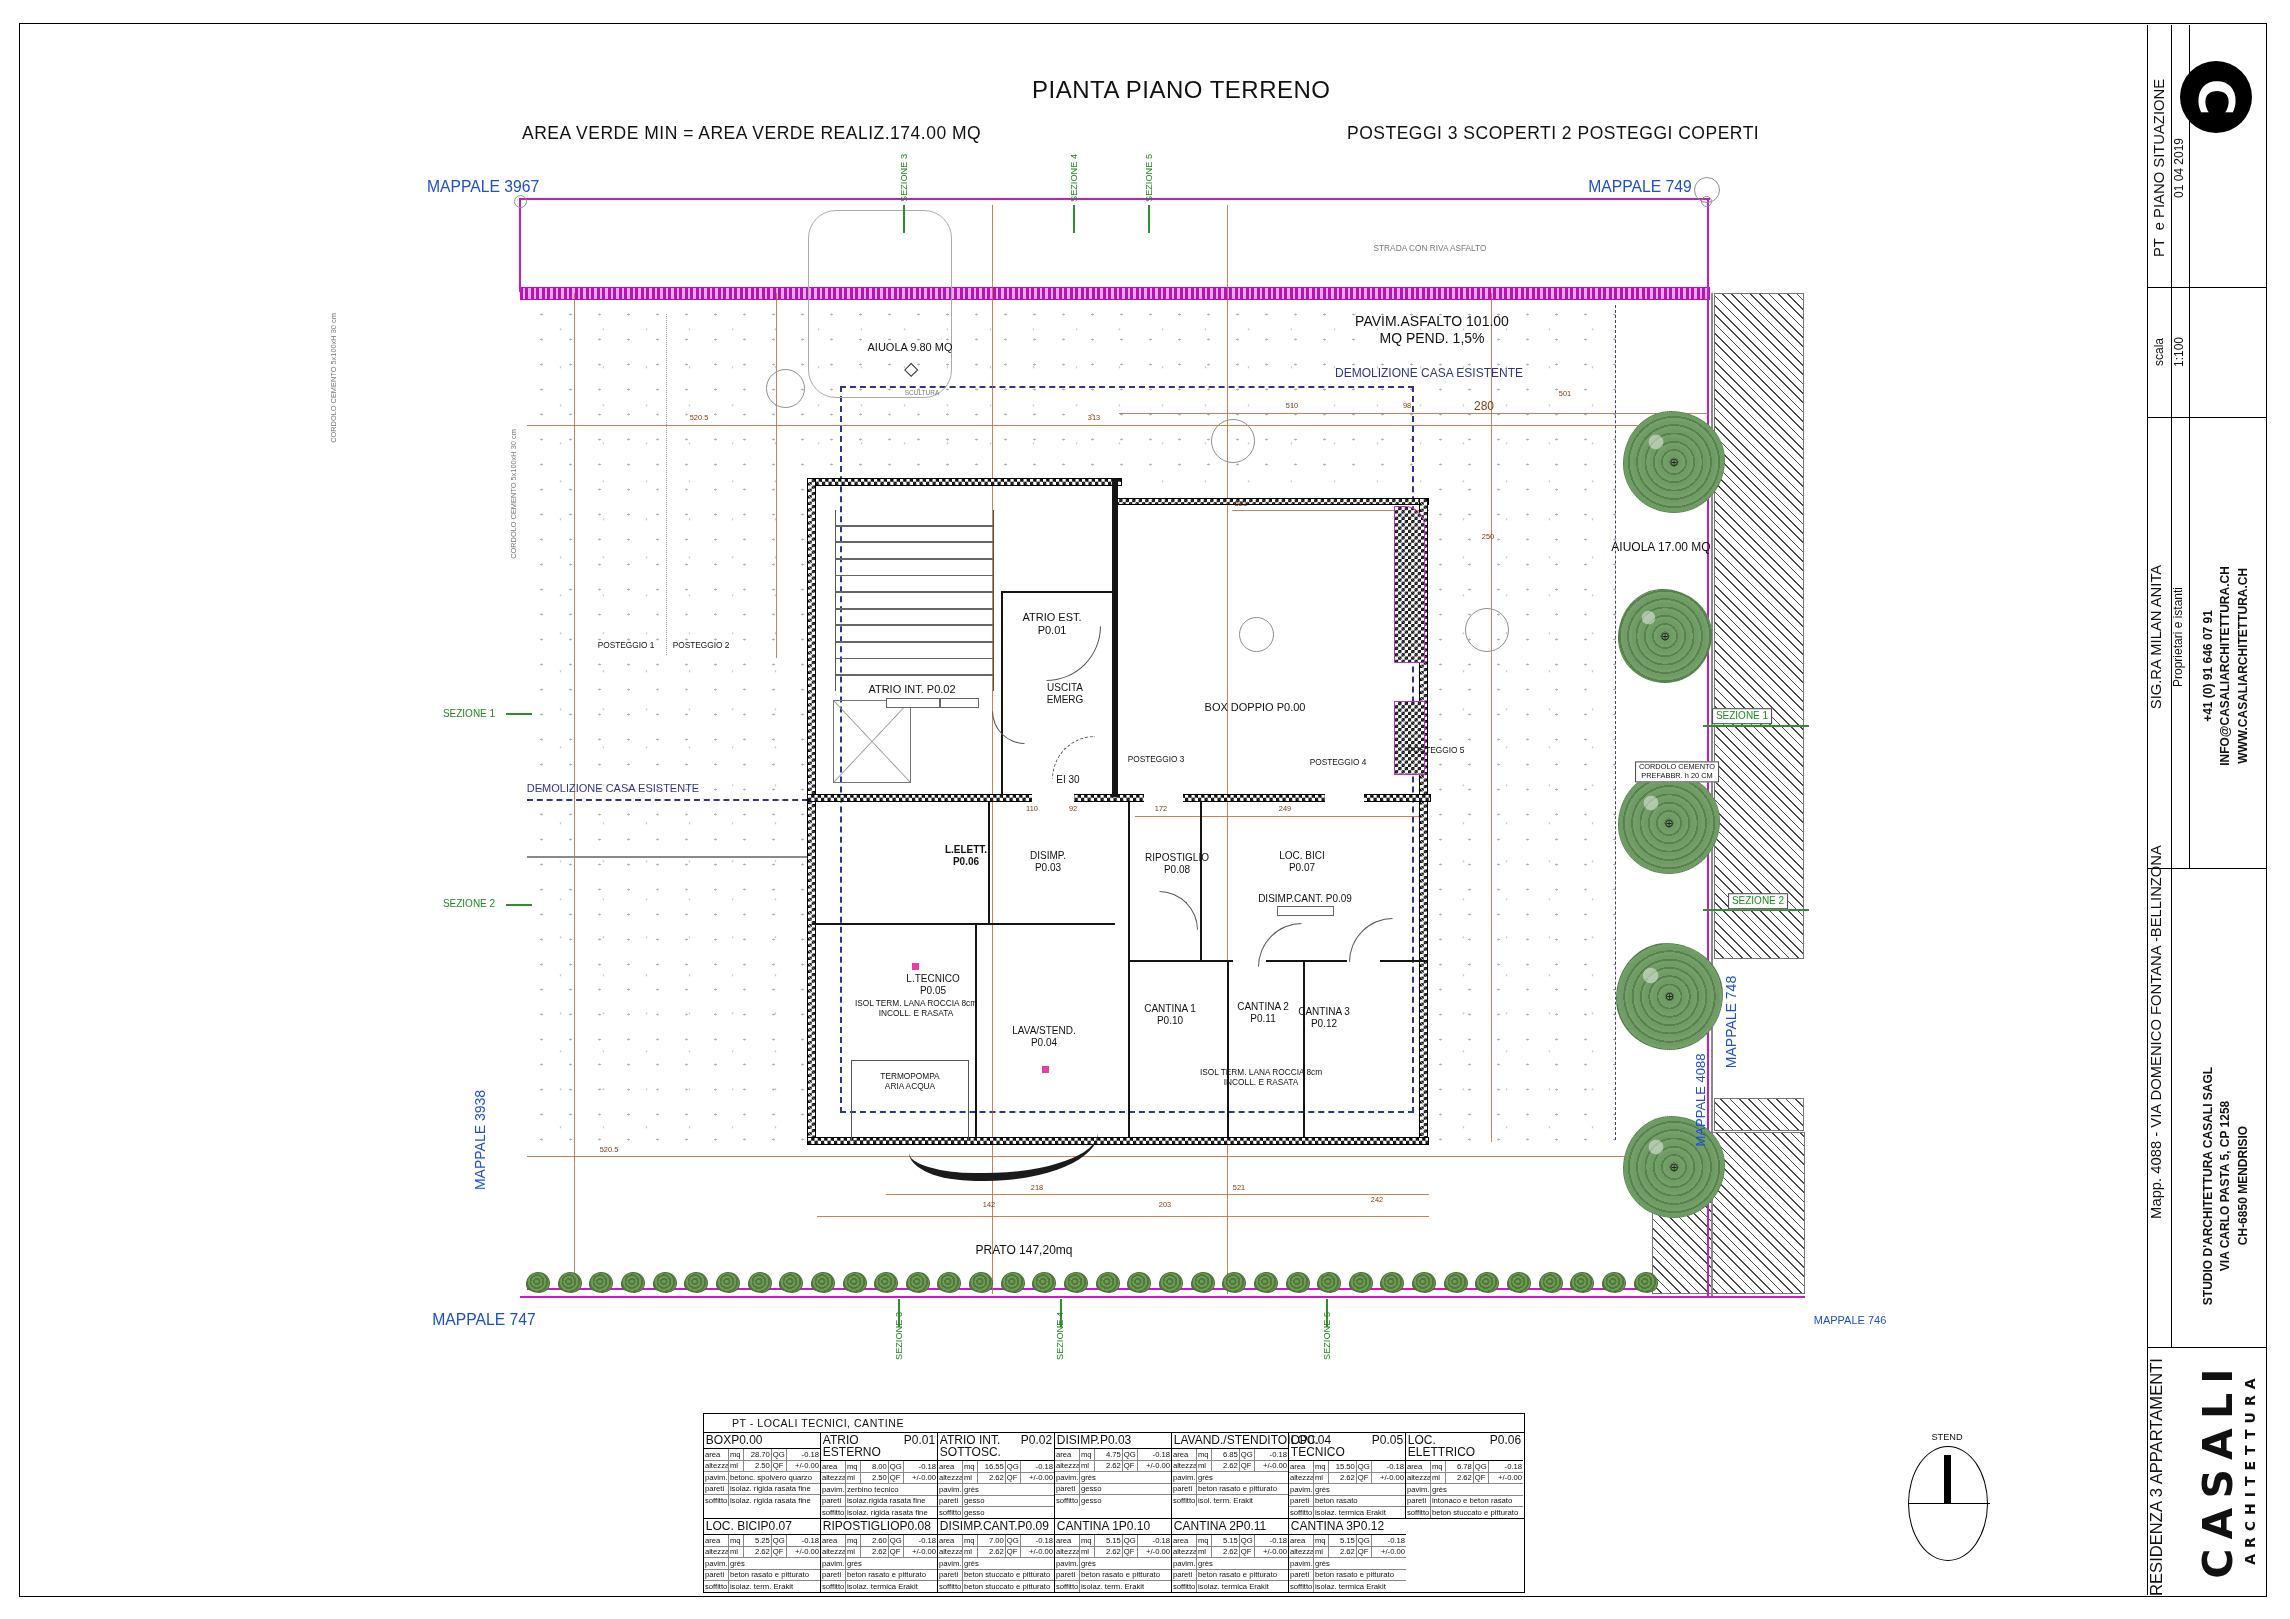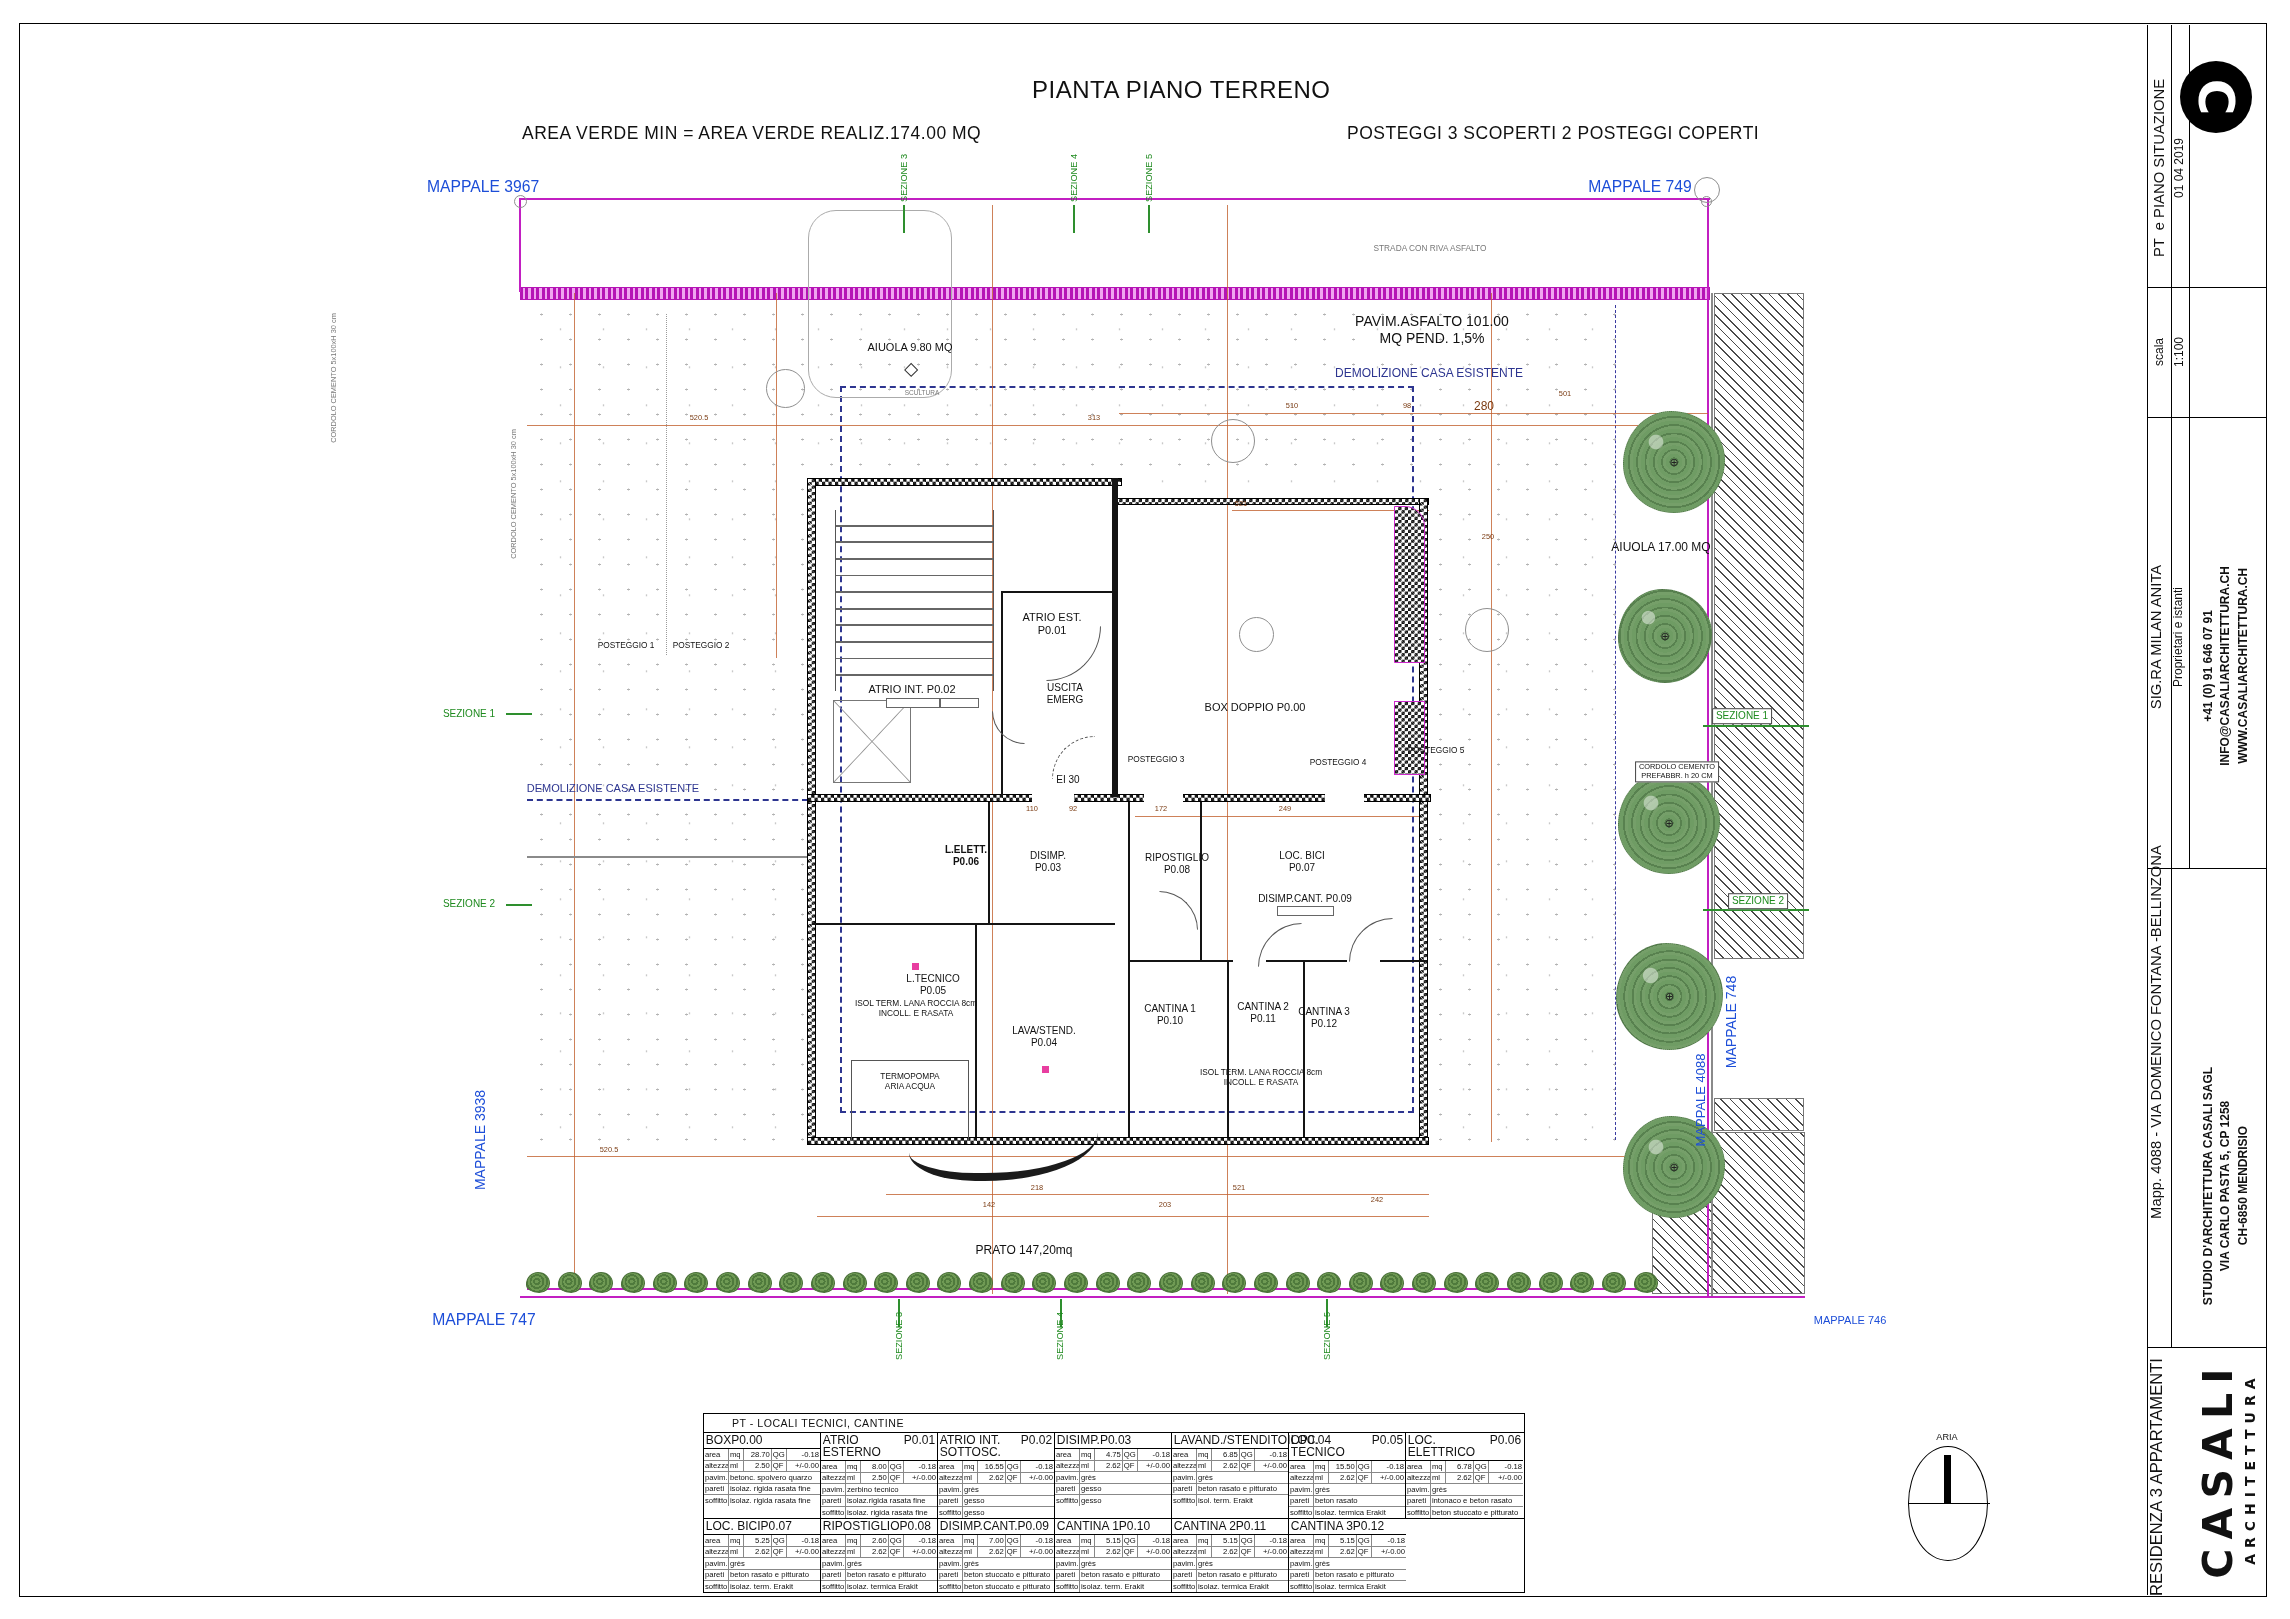--- a/index.html
+++ b/index.html
@@ -734,21 +734,21 @@
           </div>
           <div class="cr">
             <span class="f1">soffitto</span>
             <span class="fv">isolaz. termica Erakit</span>
           </div>
         </div>
       </div>
   </div>
 
   <div id="compass">
-    <div class="c-lab">ARIA</div>
+    <div class="c-lab">STEND</div>
     <div class="c-ell"></div>
     <div class="c-bar"></div>
     <div class="c-mid"></div>
   </div>
 
   <div id="titleblock">
     <div class="tb-line" style="left:2147px;top:25px;width:1.4px;height:1570px"></div>
     <div class="tb-line" style="left:2171px;top:25px;width:0.9px;height:1323px"></div>
     <div class="tb-line" style="left:2189px;top:25px;width:0.9px;height:843px"></div>
     <div class="tb-line" style="left:2147px;top:287px;width:120px;height:1.4px"></div>

